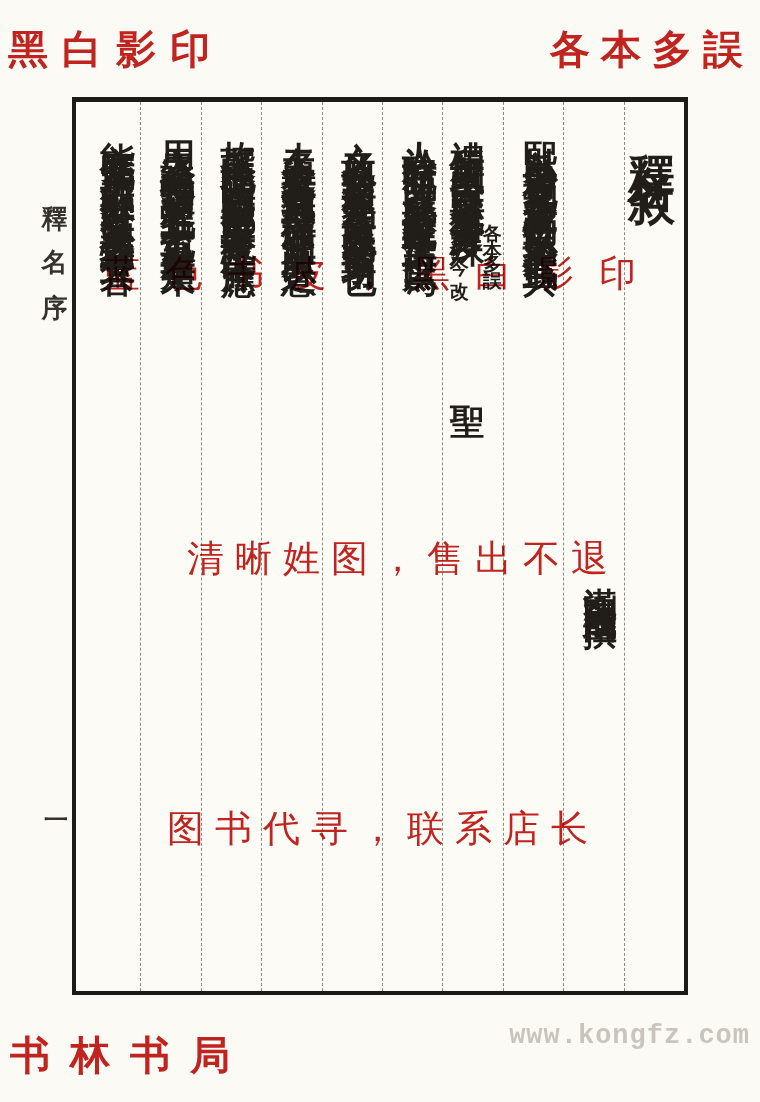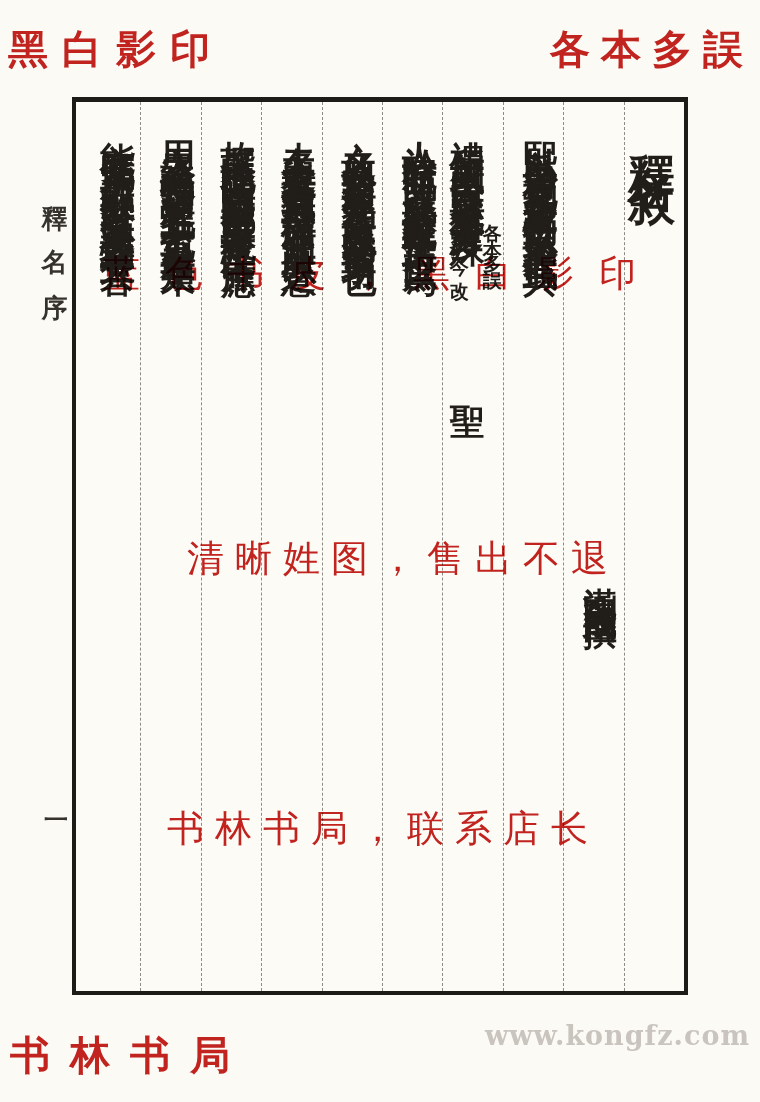--- a/index.html
+++ b/index.html
@@ -54,21 +54,21 @@
   }
   .page-number{position:absolute;left:44px;top:804px;font-size:24px;font-weight:600;color:#35322e;}
   
   .wm{position:absolute;font-size:37px;font-weight:500;white-space:nowrap;}
   .wm1{left:103px;top:249px;letter-spacing:25px;}
   .wm2{left:164px;top:534px;letter-spacing:11px;margin-left:23px;}
   .wm3{left:167px;top:804px;letter-spacing:11px;}
   
   .kongfz{position:absolute;right:10px;top:1022px;text-align:right;color:#c9c5be;line-height:1.05;}
   .kongfz .name{font-size:33px;font-weight:600;letter-spacing:2px;}
-  .kongfz .url{font-size:27px;font-weight:700;letter-spacing:1px;}
+  .kongfz .url{font-size:27px;font-weight:700;letter-spacing:1px;font-family:Liberation Mono, monospace;}
 </style>
 </head>
 <body>
 
 <div class="anno anno-tl red">黑白影印</div>
 <div class="anno anno-tr red">各本多誤</div>
 
 <div class="frame">
   <div class="cols">
     <div class="col col-title">釋名敘</div>
@@ -87,19 +87,19 @@
     <div class="col">用之器論敘指歸謂之釋名凡二十七篇至於事類未</div>
     <div class="col">能究備凡所不載亦欲智者以類求之博物君子其荅</div>
   </div>
 </div>
 
 <div class="margin-label">釋名序</div>
 <div class="page-number">一</div>
 
 <div class="wm wm1 red">蓝色书皮，黑白影印</div>
 <div class="wm wm2 red">清晰姓图，售出不退</div>
-<div class="wm wm3 red">书林书局，联系店长</div>
+<div class="wm wm3 red">图书代寻，联系店长</div>
 
 <div class="anno stamp-bl red">书林书局</div>
 
 <div class="kongfz">
   <div class="url">www.kongfz.com</div>
 </div>
 
 </body></html>

